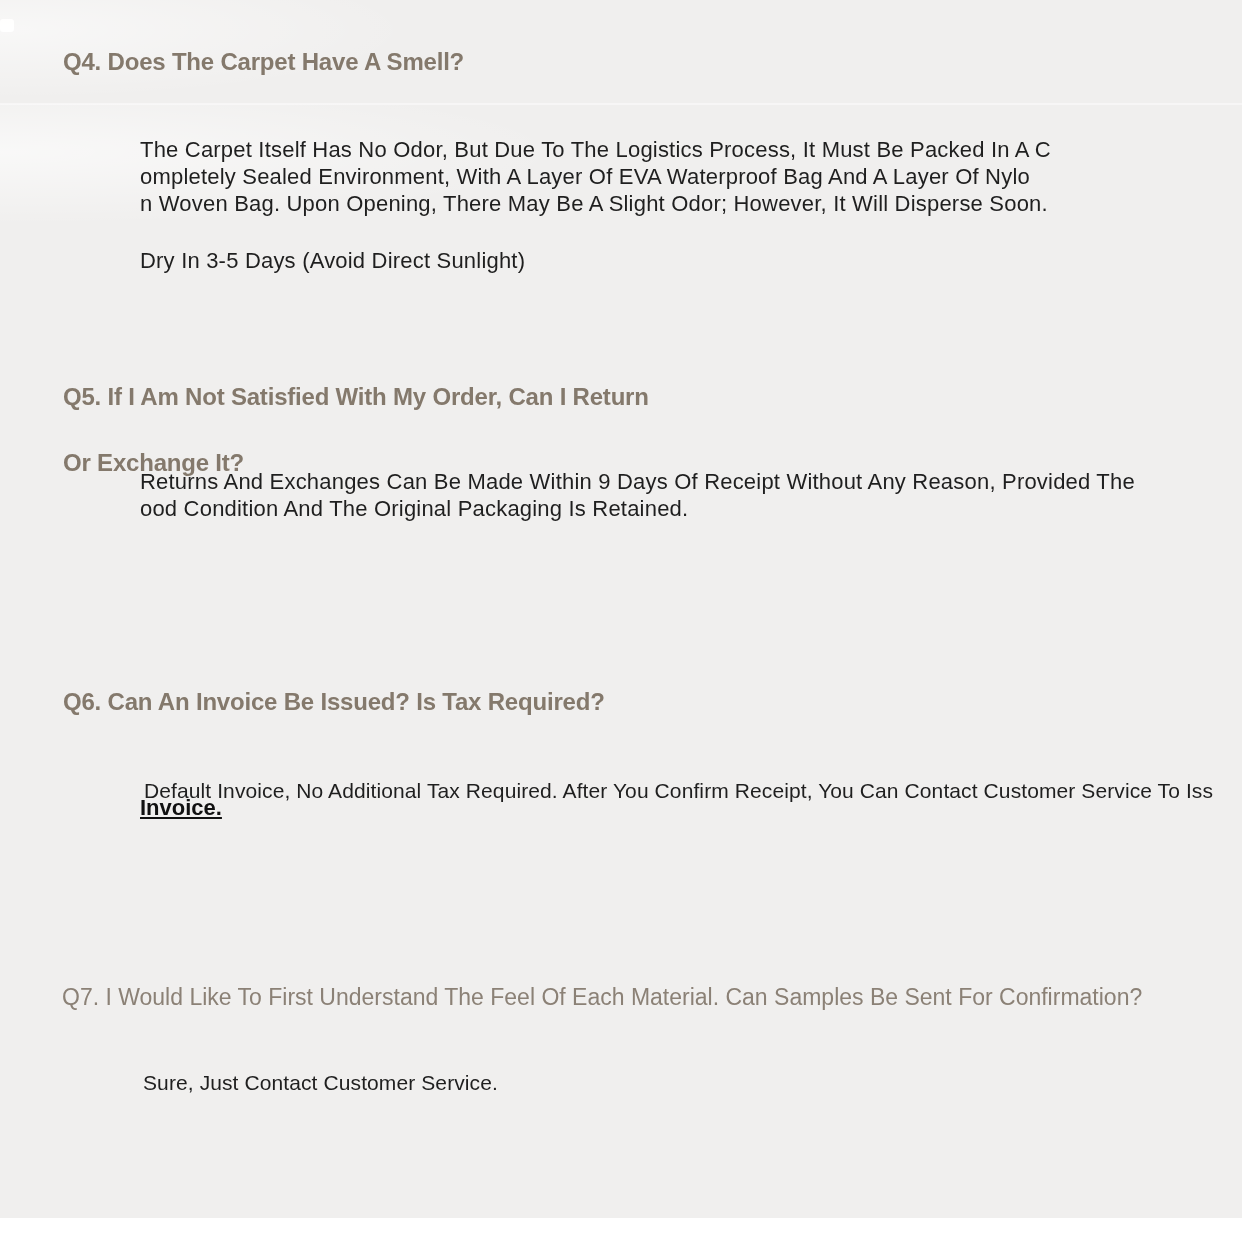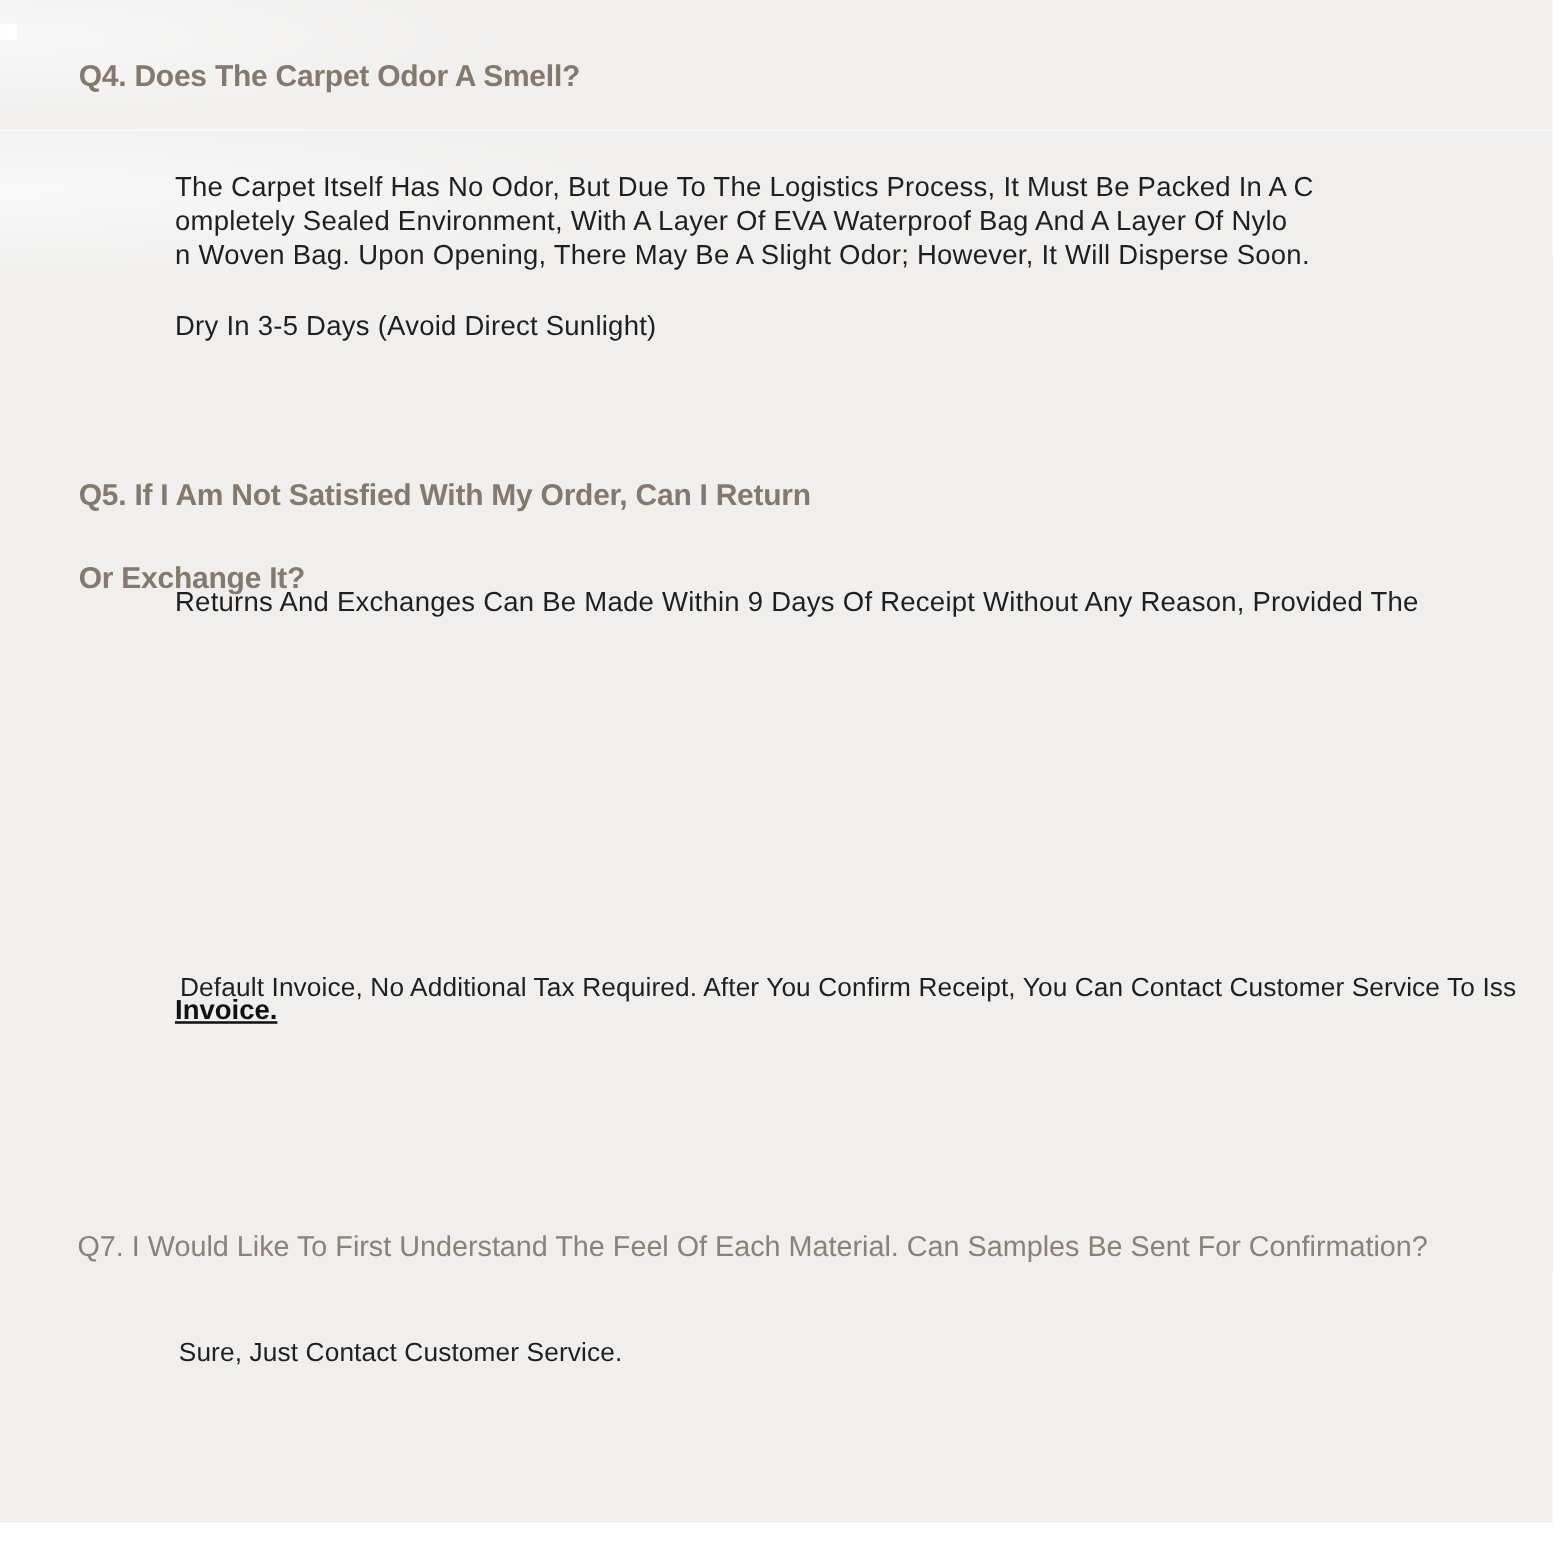--- a/index.html
+++ b/index.html
@@ -94,34 +94,36 @@
 </head>
 <body>
 
 <div class="canvas">
 
   <div class="wash-top-left"></div>
   <div class="seam"></div>
   <div class="wash-band"></div>
   <div class="corner-blob"></div>
 
-  <div class="q-heading" style="left:63px; top:48px;">Q4. Does The Carpet Odor A Smell?</div>
+  <div class="q-heading" style="left:63px; top:48px;">Q4. Does The Carpet Have A Smell?</div>
 
   <div class="body-text" style="left:140px; top:163px;">ompletely Sealed Environment, With A Layer Of EVA Waterproof Bag And A Layer Of Nylo</div>
   <div class="body-text" style="left:140px; top:136px;">The Carpet Itself Has No Odor, But Due To The Logistics Process, It Must Be Packed In A C</div>
   <div class="body-text" style="left:140px; top:190px;">n Woven Bag. Upon Opening, There May Be A Slight Odor; However, It Will Disperse Soon.</div>
 
   <div class="body-text" style="left:140px; top:247px;">Dry In 3-5 Days (Avoid Direct Sunlight)</div>
 
   <div class="q-heading" style="left:63px; top:383px;">Q5. If I Am Not Satisfied With My Order, Can I Return</div>
   <div class="q-heading" style="left:63px; top:410px;margin-top:39px;">Or Exchange It?</div>
 
   <div class="body-text" style="left:140px; top:468px;">Returns And Exchanges Can Be Made Within 9 Days Of Receipt Without Any Reason, Provided The</div>
+  <div class="body-text" style="left:140px; top:495px;">ood Condition And The Original Packaging Is Retained.</div>
 
 
+  <div class="q-heading" style="left:63px; top:688px;">Q6. Can An Invoice Be Issued? Is Tax Required?</div>
 
   <div class="body-text-sm" style="left:144px; top:778px;">Default Invoice, No Additional Tax Required. After You Confirm Receipt, You Can Contact Customer Service To Iss</div>
 
   <div class="body-bold" style="left:140px; top:794px;text-decoration:underline;">Invoice.</div>
 
   <div class="q-heading-light" style="left:62px; top:984px;">Q7. I Would Like To First Understand The Feel Of Each Material. Can Samples Be Sent For Confirmation?</div>
 
   <div class="body-text-sm" style="left:143px; top:1070px;">Sure, Just Contact Customer Service.</div>
 
   <div class="bottom-strip"></div>

